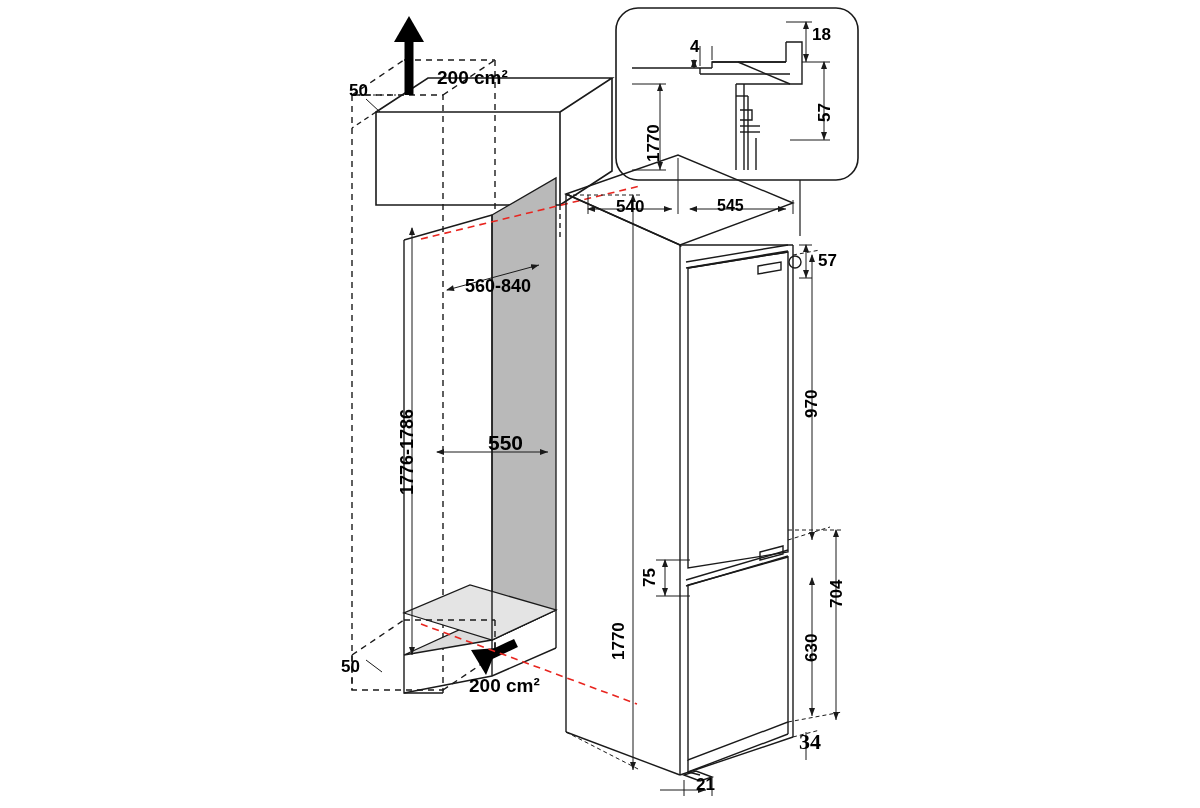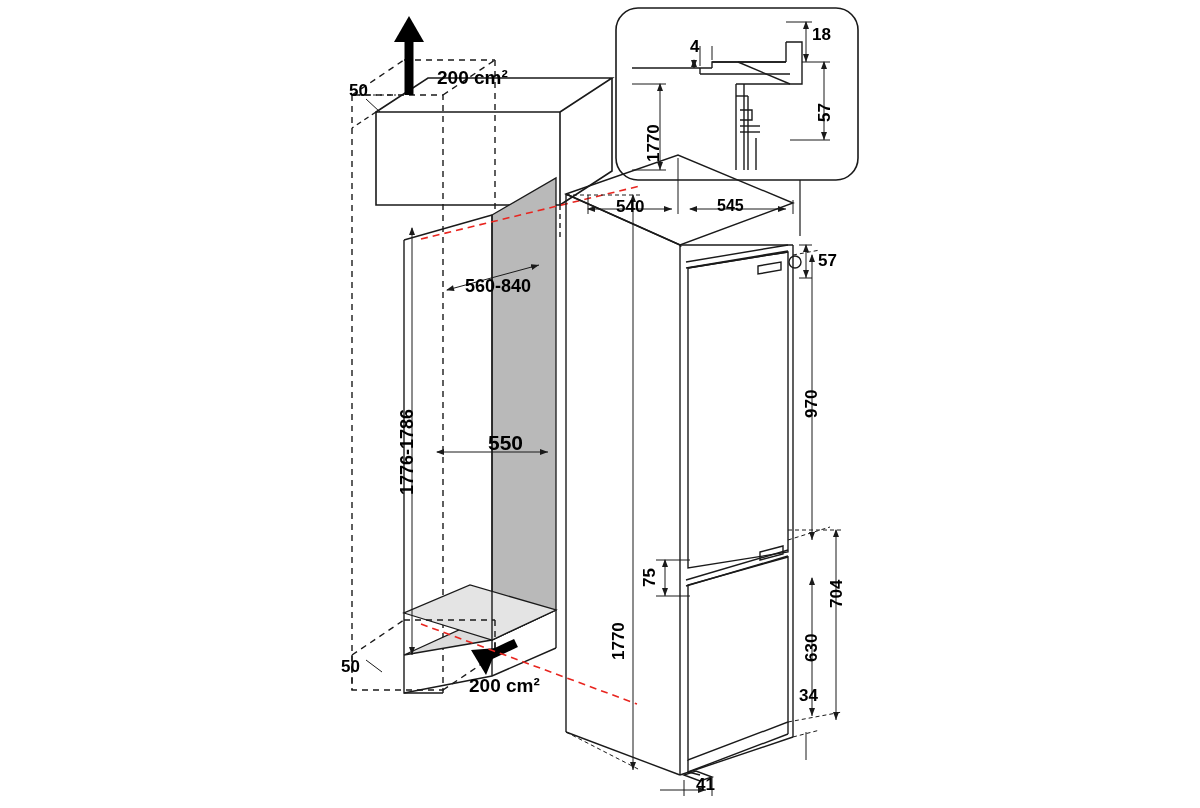--- a/index.html
+++ b/index.html
@@ -230,21 +230,21 @@
   <div class="lbl" style="left:469px; top:676px; font-size:19px;">200 cm²</div>
 
   <div class="lbl" style="left:616px; top:198px; font-size:17px;">540</div>
   <div class="lbl" style="left:717px; top:198px; font-size:16px;">545</div>
   <div class="lbl" style="left:818px; top:252px; font-size:17px;">57</div>
   <div class="lbl rot" style="left:803px; top:418px; font-size:17px;">970</div>
   <div class="lbl rot" style="left:641px; top:587px; font-size:17px;">75</div>
   <div class="lbl rot" style="left:803px; top:662px; font-size:17px;">630</div>
   <div class="lbl rot" style="left:828px; top:608px; font-size:17px;">704</div>
   <div class="lbl rot" style="left:610px; top:660px; font-size:17px;">1770</div>
-  <div class="lbl" style="left:799px; top:687px; font-size:17px;">34</div>
-  <div class="lbl" style="left:696px; top:776px; font-size:17px;">41</div>
+  <div class="lbl" style="left:799px; top:731px; font-size:22px;font-family:Liberation Serif, serif;">34</div>
+  <div class="lbl" style="left:696px; top:776px; font-size:17px;">21</div>
 
   <div class="lbl" style="left:690px; top:38px; font-size:17px;">4</div>
   <div class="lbl" style="left:812px; top:26px; font-size:17px;">18</div>
   <div class="lbl rot" style="left:816px; top:122px; font-size:17px;">57</div>
   <div class="lbl rot" style="left:645px; top:162px; font-size:17px;">1770</div>
 
 </div>
 
 </body></html>

